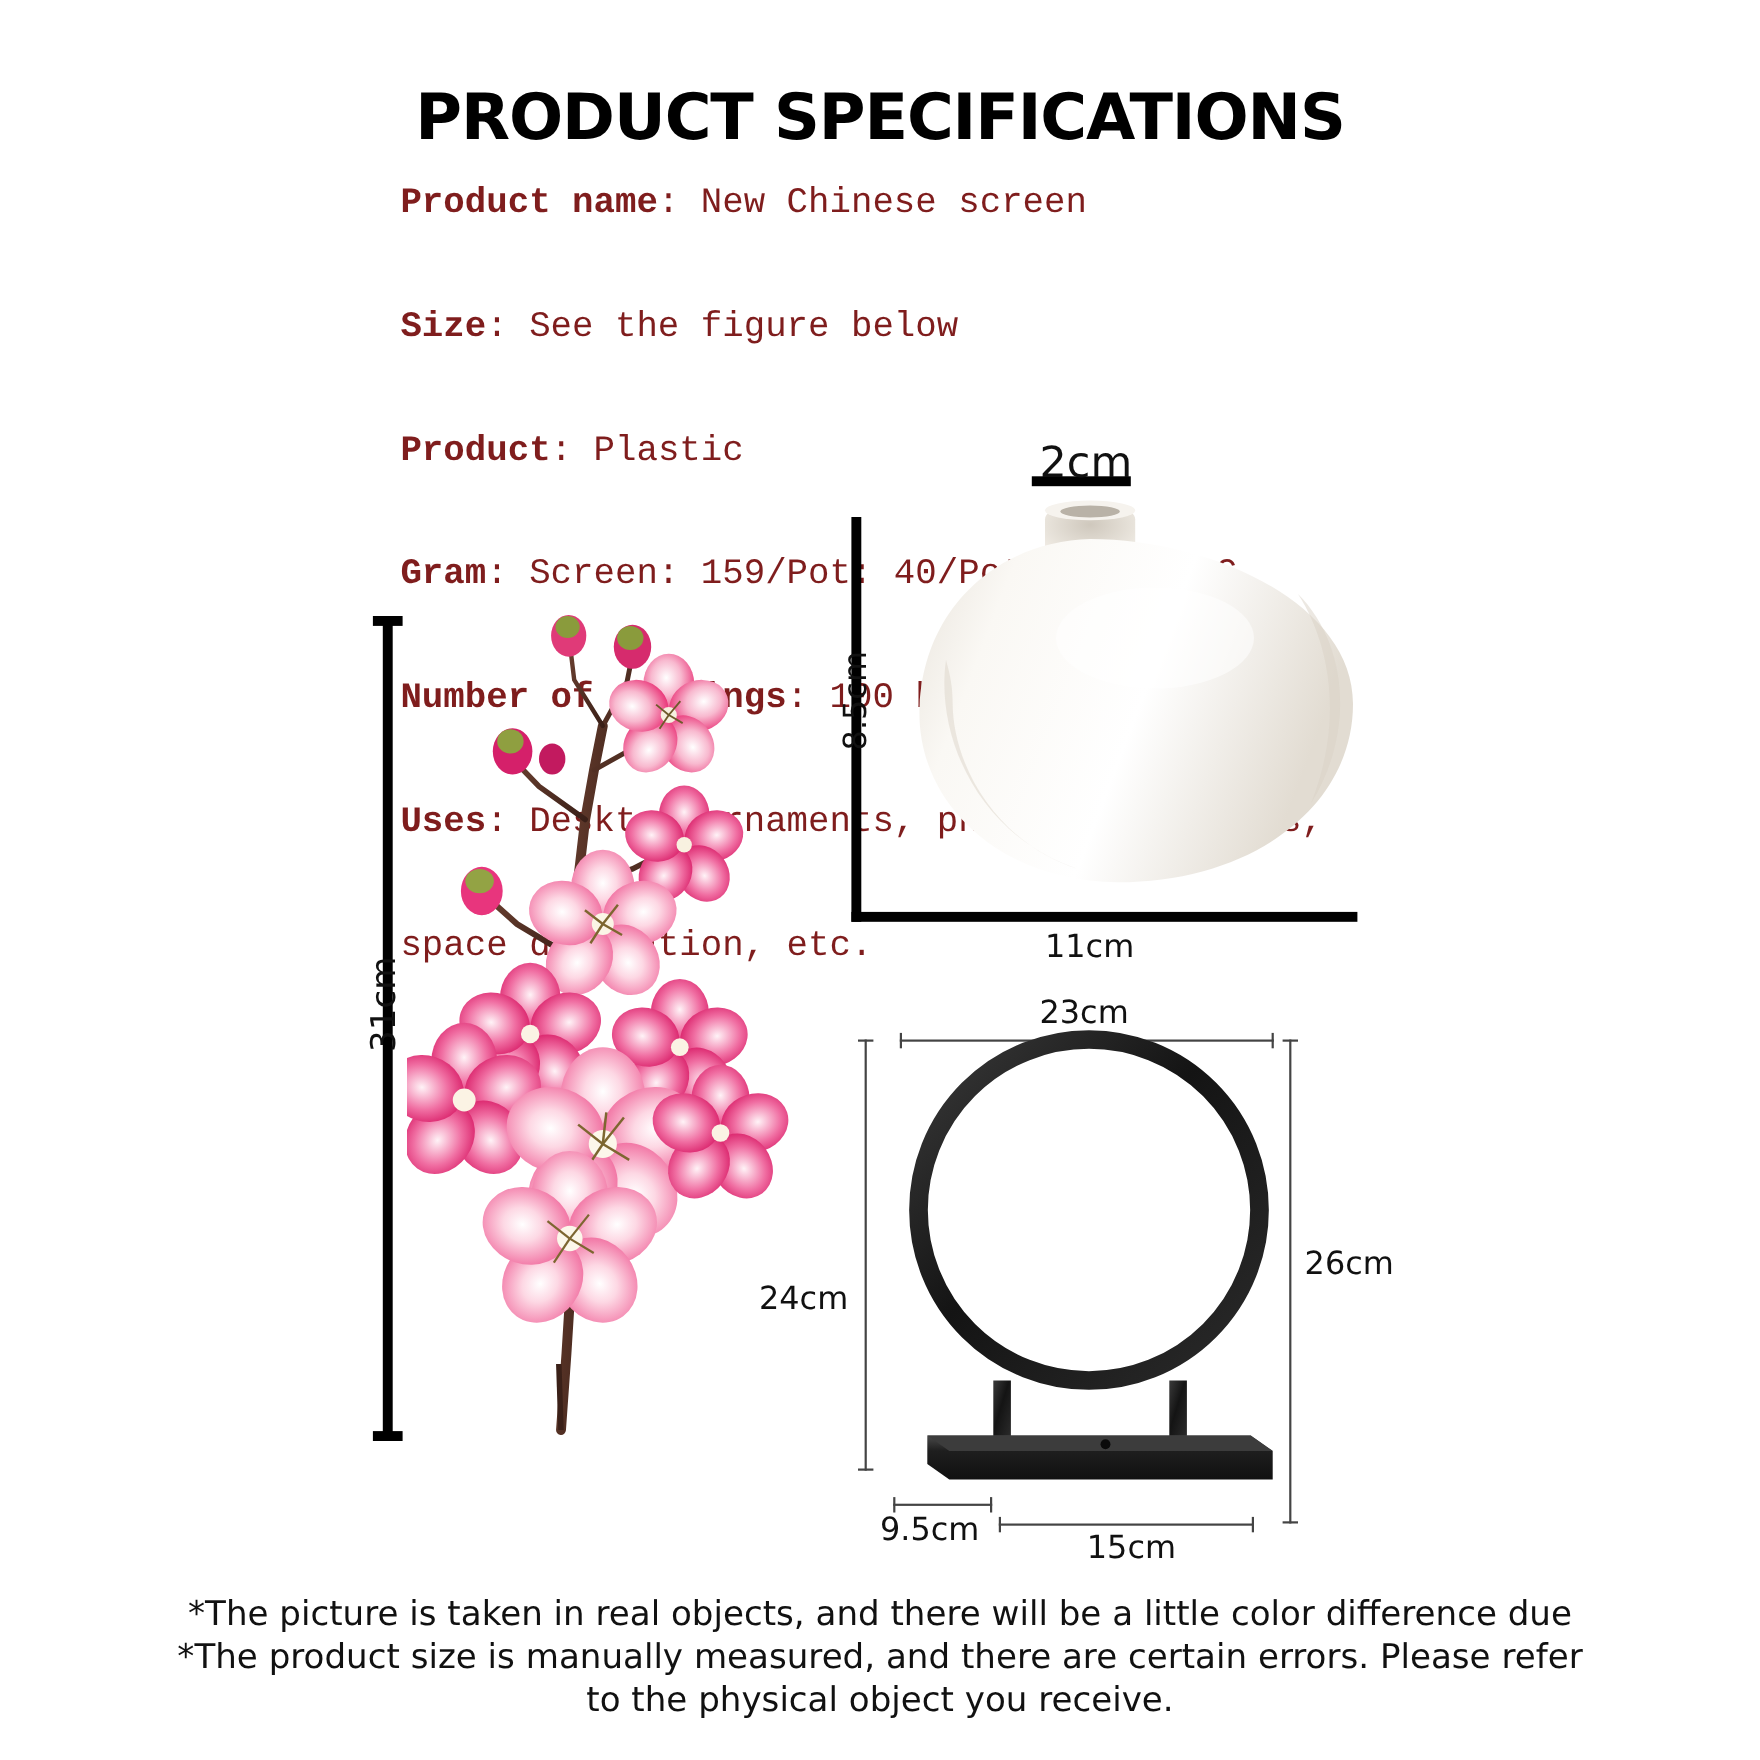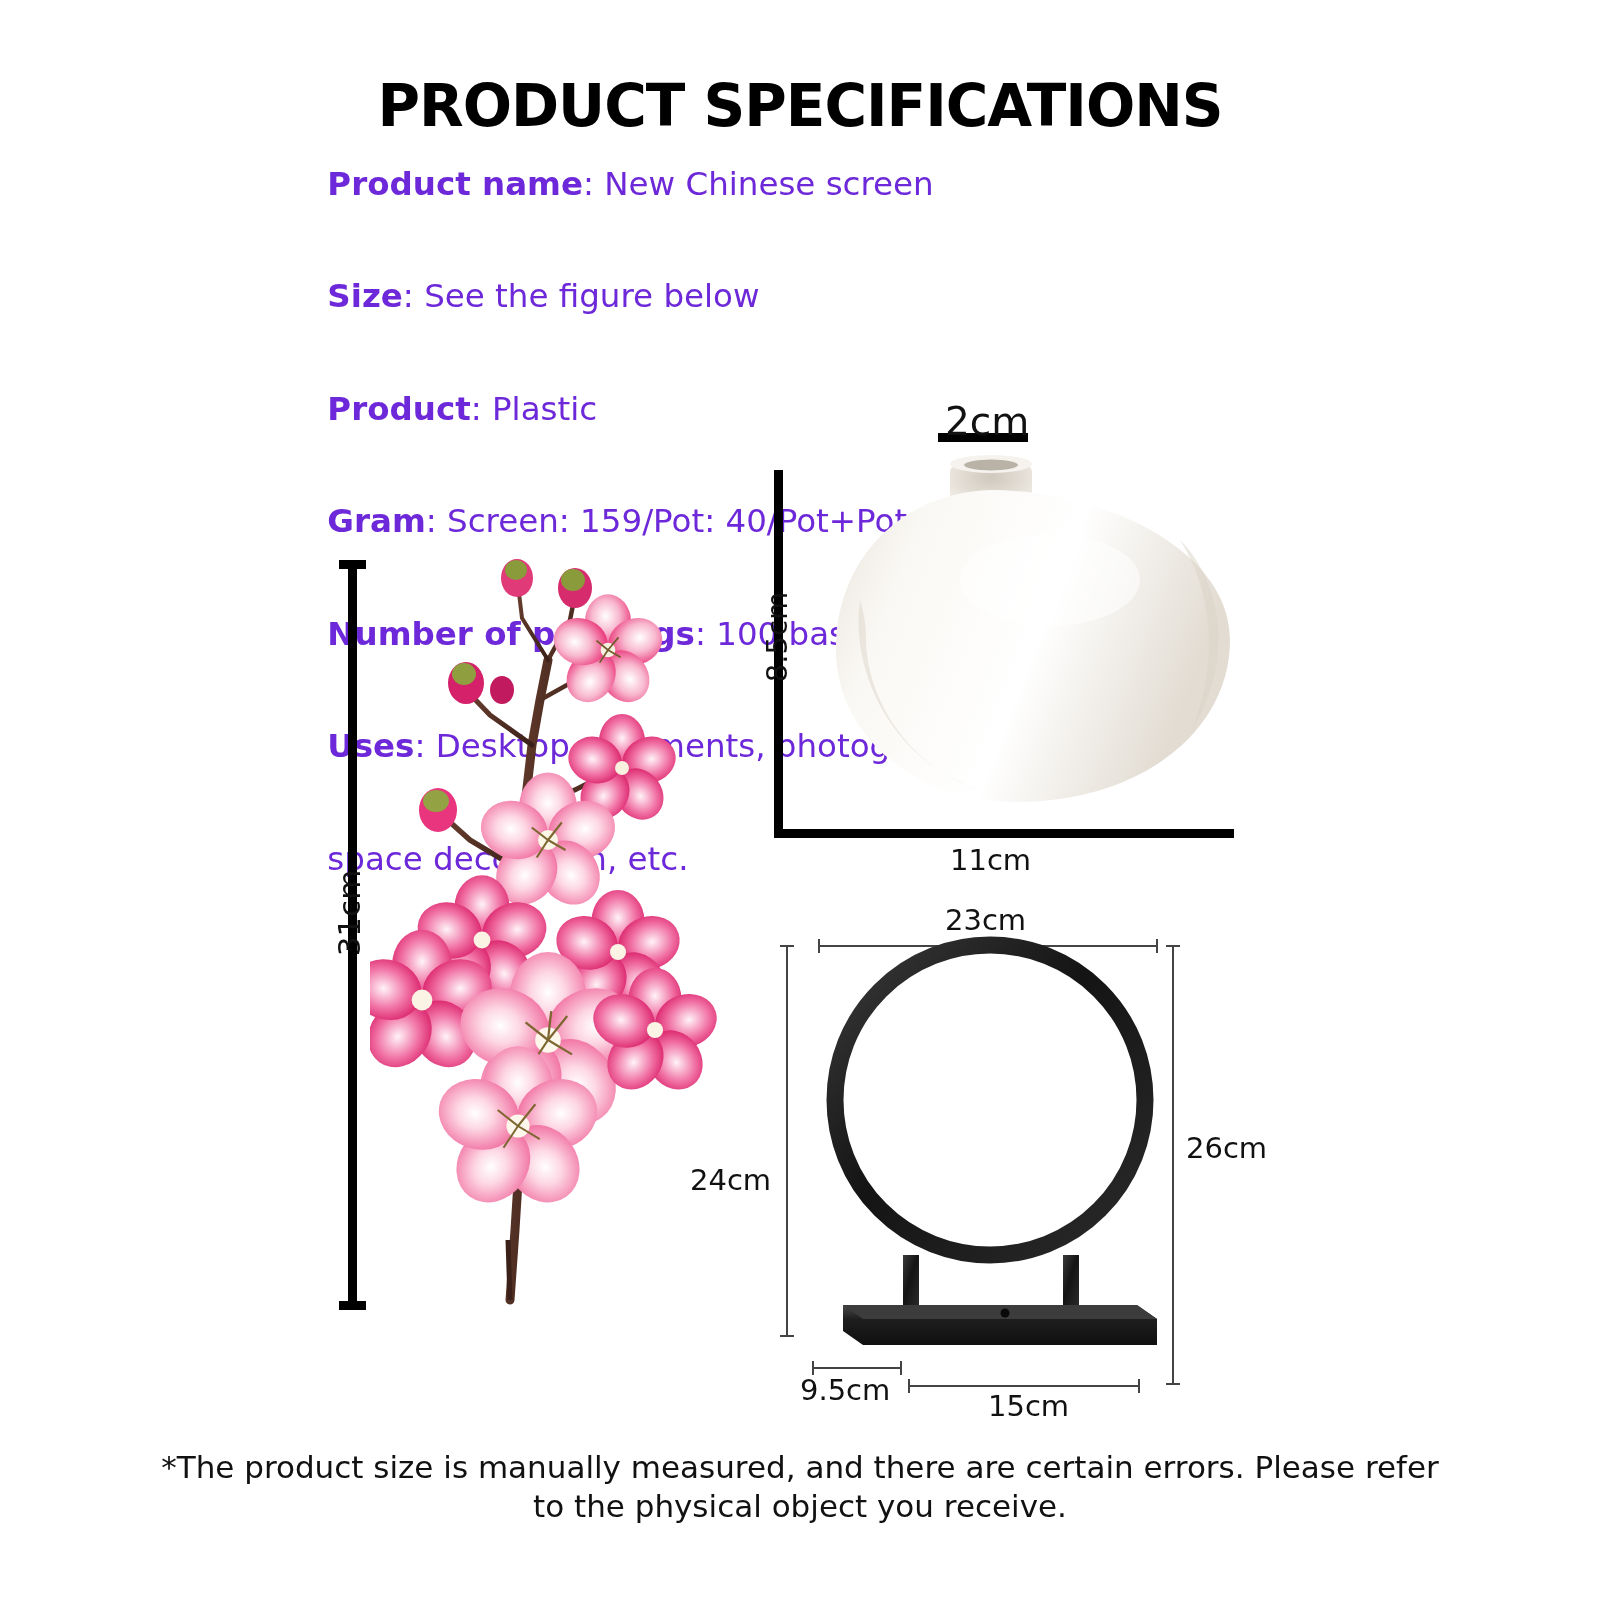--- a/index.html
+++ b/index.html
@@ -32,21 +32,22 @@
   }
 
   
   #spec-list {
     position: absolute;
     top: 128px;
     left: 286px;
     width: 1000px;
     font-size: 32.5px;
     line-height: 37.5px;
-    color: #6d28d9;
+    color: #7f1d1d;
+    font-family: Liberation Mono, monospace;
   }
   #spec-list .row {
     white-space: pre-wrap;
   }
   #spec-list .label {
     font-weight: bold;
   }
 
   
   #flower-block {
@@ -489,15 +490,16 @@
     <rect x="98" y="330" width="16" height="52" fill="url(#blk)"></rect>
     <rect x="258" y="330" width="16" height="52" fill="url(#blk)"></rect>
 
     <path d="M38 380 L332 380 L352 394 L352 420 L58 420 L38 406 Z" fill="url(#baseg)"></path>
     <path d="M38 380 L332 380 L352 394 L58 394 Z" fill="#3c3c3c"></path>
     <circle cx="200" cy="388" r="4.5" fill="#0a0a0a"></circle>
   </svg>
 </div>
 
 <div id="footnotes">
+  <div>*The picture is taken in real objects, and there will be a little color difference due</div>
   <div>*The product size is manually measured, and there are certain errors. Please refer</div>
   <div>to the physical object you receive.</div>
 </div>
 
 </body></html>

